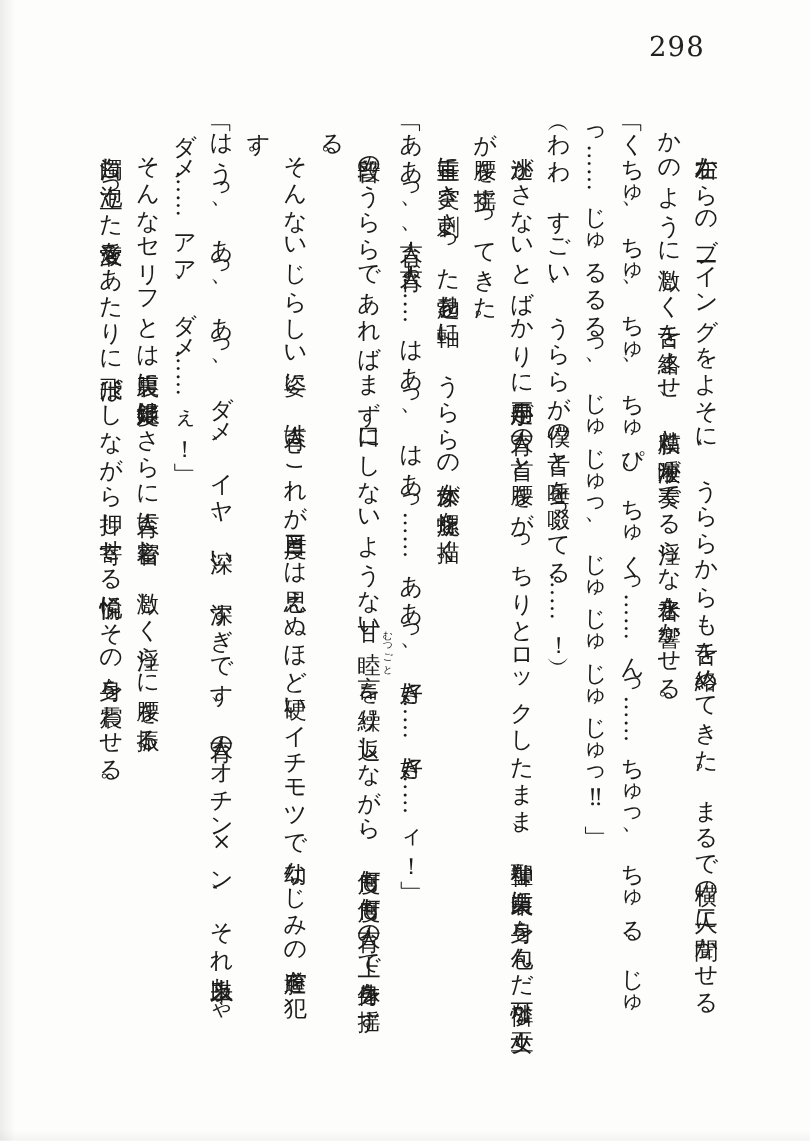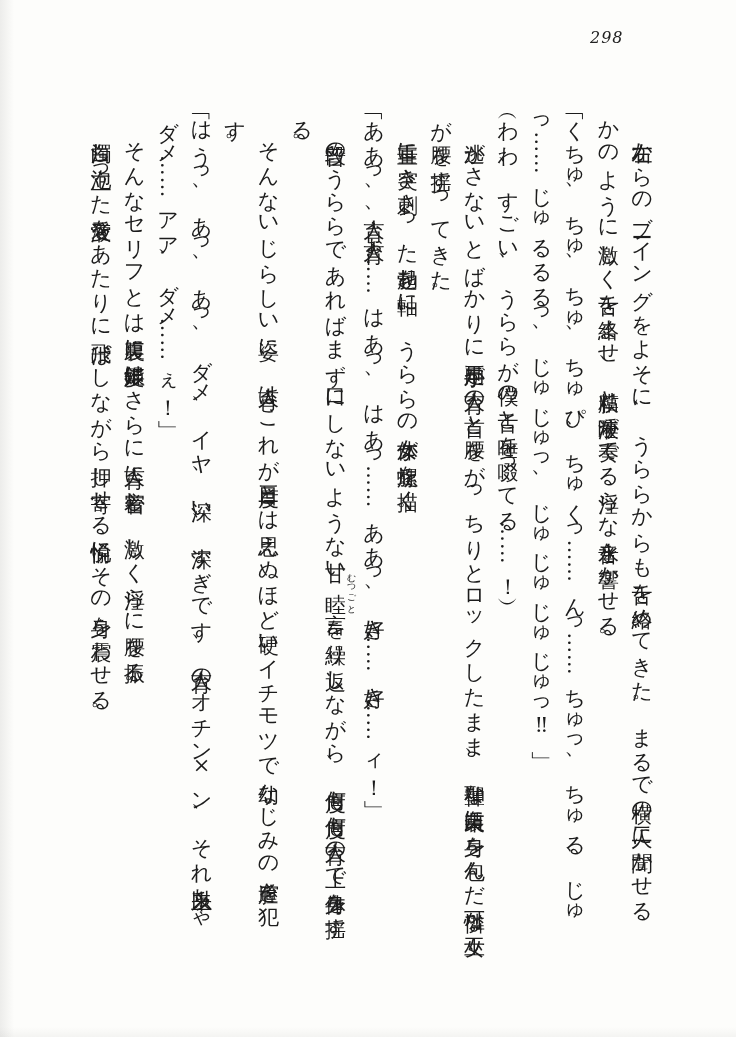--- a/index.html
+++ b/index.html
@@ -26,22 +26,21 @@
     position: absolute;
     left: 0; bottom: 0;
     width: 736px; height: 10px;
     background: linear-gradient(to top, rgba(120,120,120,0.07), rgba(120,120,120,0.0));
     pointer-events: none;
   }
   .page-number {
     position: absolute;
     top: 28px;
     left: 590px;
-    font-size: 16px;
-    font-style: italic;
+    font-size: 25px;
     letter-spacing: 1px;
     color: #222;
   }
   .text-block {
     position: absolute;
     top: 106px;
     right: 78px;
     height: 824px;
     writing-mode: vertical-rl;
     text-orientation: mixed;

